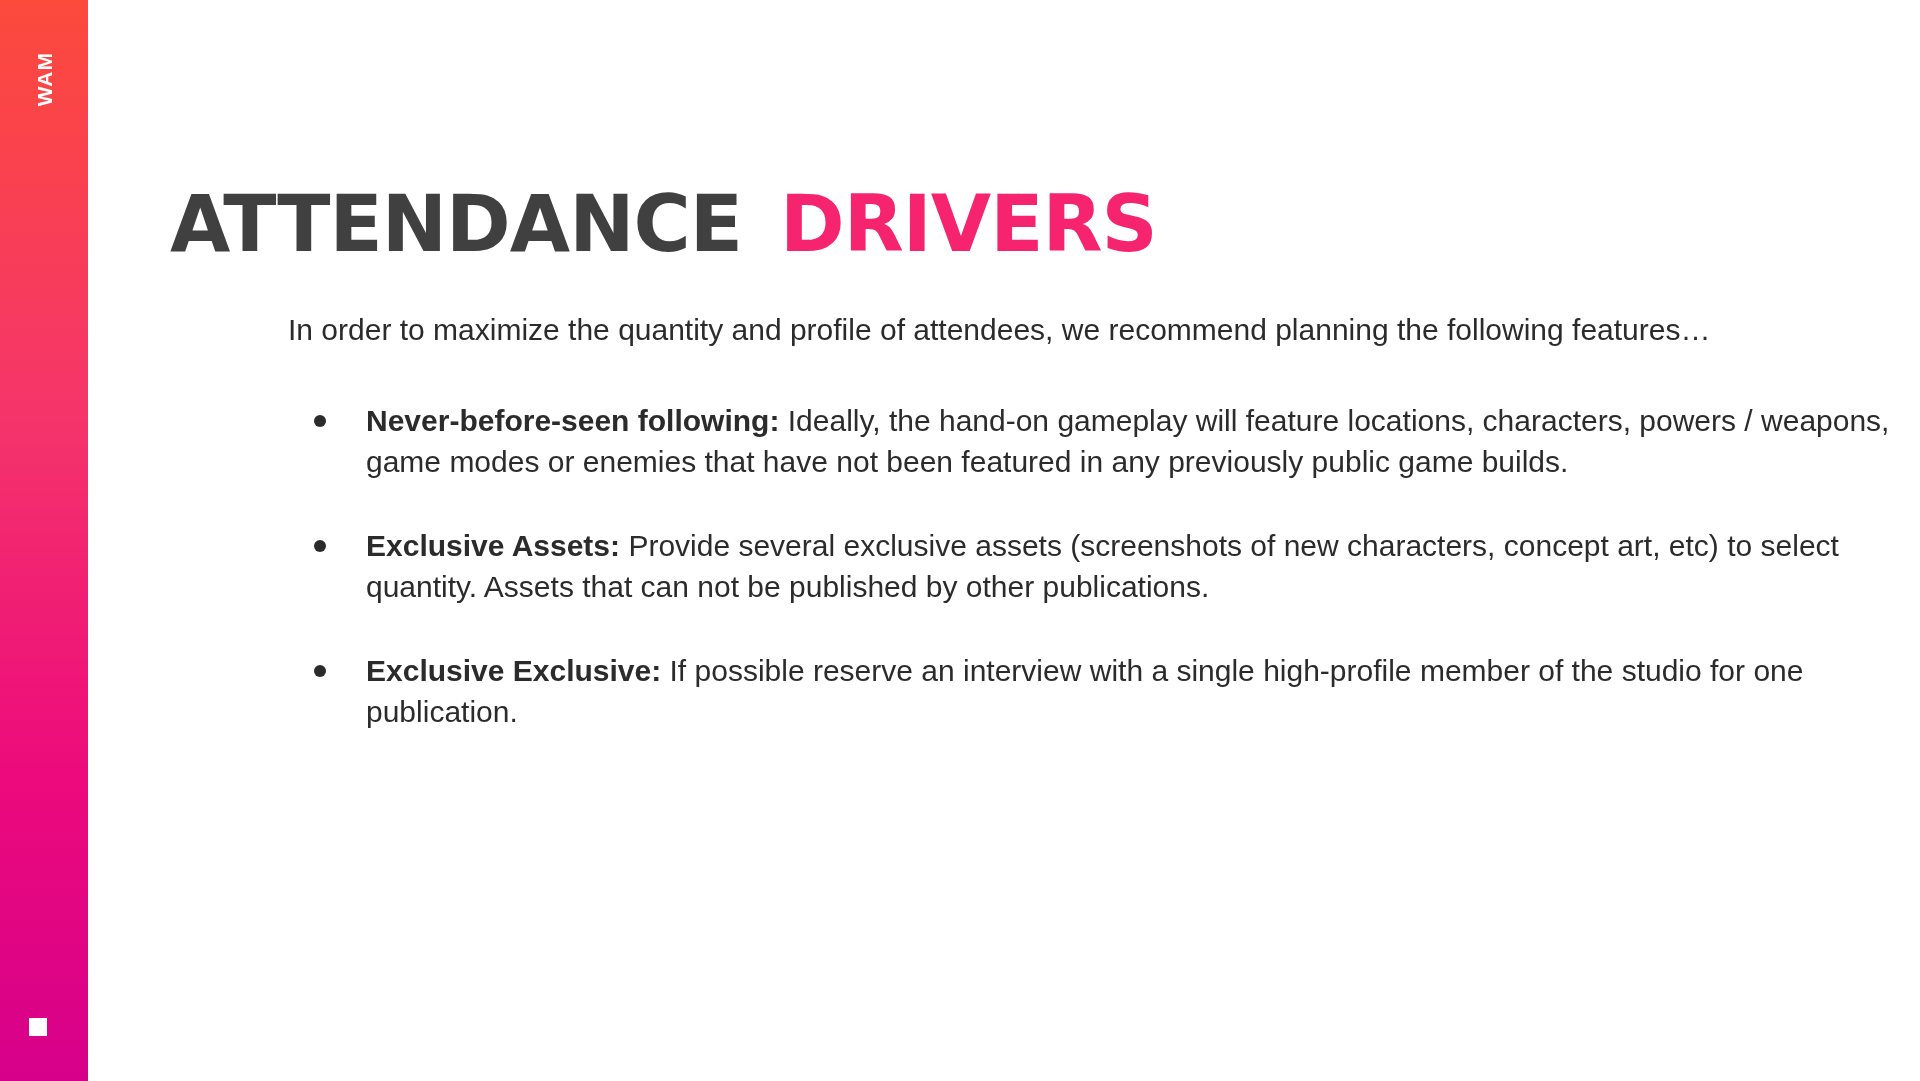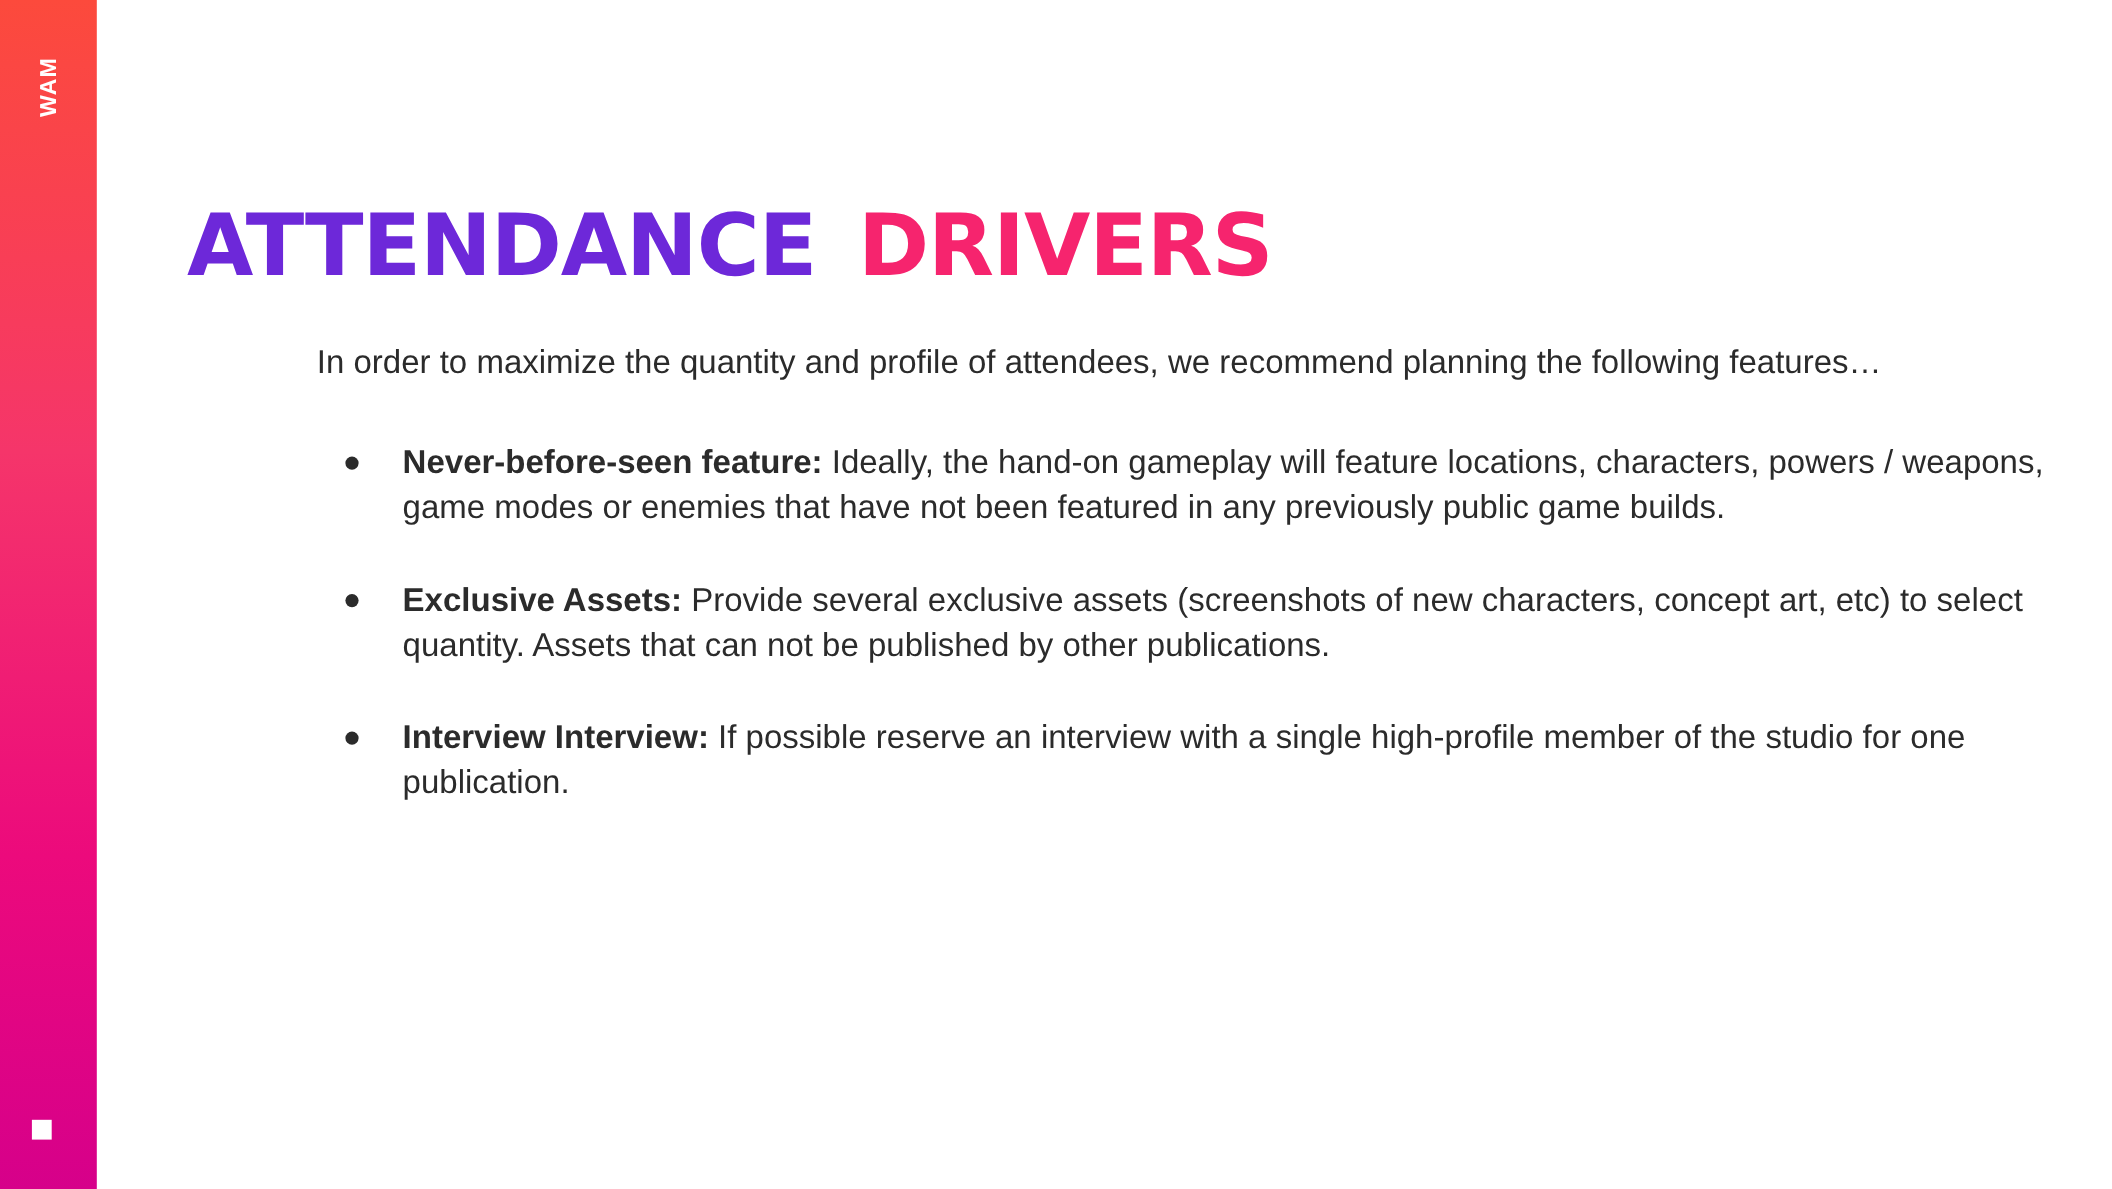--- a/index.html
+++ b/index.html
@@ -62,21 +62,21 @@
     left: 82px;
     top: 133px;
     font-size: 78px;
     font-weight: bold;
     letter-spacing: -1px;
     line-height: 1;
     white-space: nowrap;
     font-family: "DejaVu Sans", sans-serif;
   }
   .title .part-dark {
-    color: #6d28d9;
+    color: #404040;
     margin-top: 48px;
   }
   .title .part-accent {
     color: #f6246e;
     margin-left: 38px;
     margin-top: 20px;
   }
   .intro {
     position: absolute;
     left: 200px;
@@ -131,28 +131,28 @@
     <h1 class="title">
       <span class="part-dark">ATTENDANCE</span><span class="part-accent">DRIVERS</span>
     </h1>
 
     <p class="intro">In order to maximize the quantity and profile of attendees, we recommend planning the following features…</p>
 
     <div class="bullets">
 
       <div class="bullet">
         <span class="dot"></span>
-        <span class="lead">Never-before-seen feature:</span><span> Ideally, the hand-on gameplay will feature locations, characters, powers / weapons, game modes or enemies that have not been featured in any previously public game builds.</span>
+        <span class="lead">Never-before-seen following:</span><span> Ideally, the hand-on gameplay will feature locations, characters, powers / weapons, game modes or enemies that have not been featured in any previously public game builds.</span>
       </div>
 
       <div class="bullet">
         <span class="dot"></span>
         <span class="lead">Exclusive Assets:</span><span> Provide several exclusive assets (screenshots of new characters, concept art, etc) to select quantity. Assets that can not be published by other publications.</span>
       </div>
 
       <div class="bullet">
         <span class="dot"></span>
-        <span class="lead">Interview Interview:</span><span> If possible reserve an interview with a single high-profile member of the studio for one publication.</span>
+        <span class="lead">Exclusive Exclusive:</span><span> If possible reserve an interview with a single high-profile member of the studio for one publication.</span>
       </div>
 
     </div>
   </div>
 </div>
 
 </body></html>

